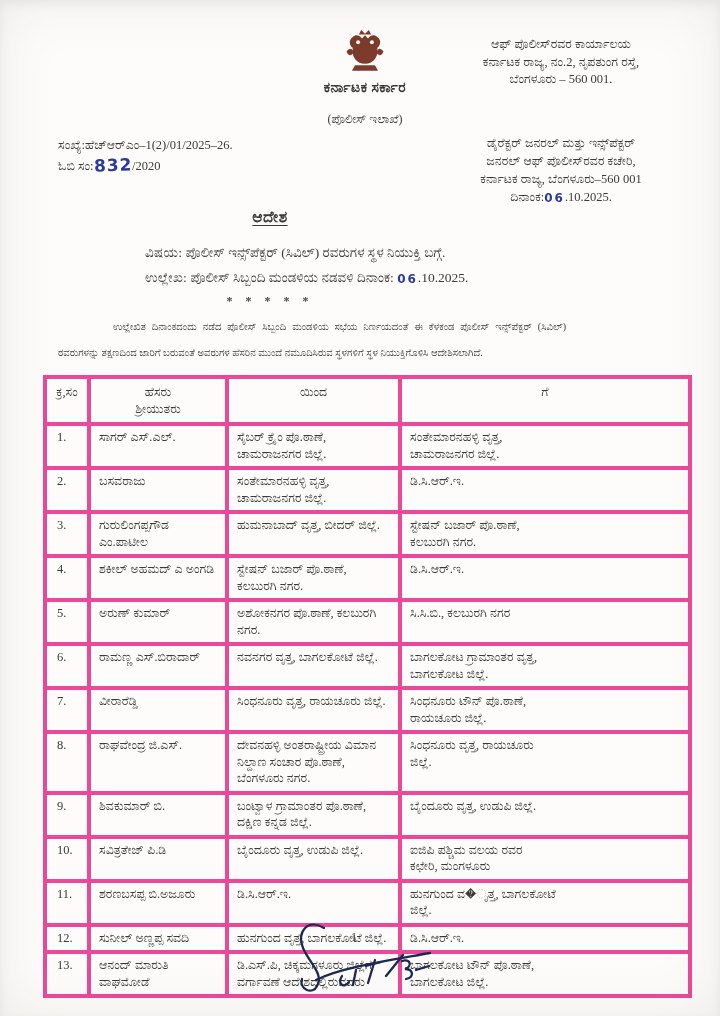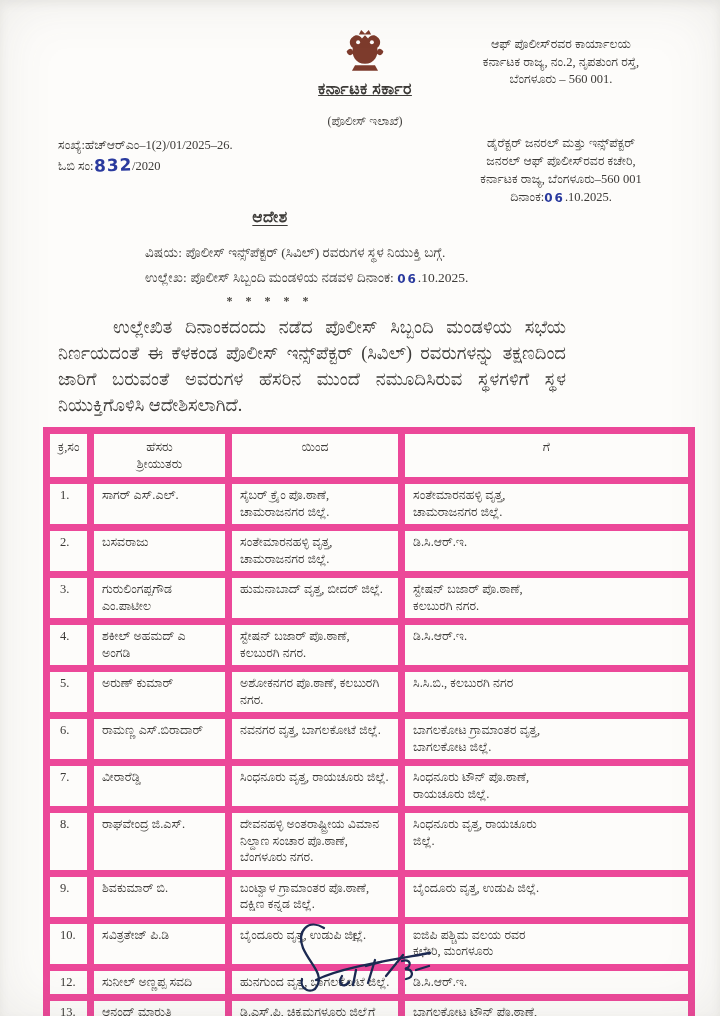--- a/index.html
+++ b/index.html
@@ -13,21 +13,21 @@
     color:#3c3a37;
   }
   .page::after{
     content:"";position:absolute;inset:0;pointer-events:none;
     box-shadow:inset 0 0 55px rgba(90,85,75,.10), inset 0 4px 10px rgba(90,85,75,.08);
   }
 
   
   .emblem-block{position:absolute;left:300px;top:28px;width:130px;text-align:center;}
   .emblem-svg{display:block;margin:0 auto 2px auto;filter:blur(.3px);}
-  .govt-line1{font-size:16px;font-weight:bold;letter-spacing:.5px;text-decoration:underline;}
+  .govt-line1{font-size:14px;font-weight:bold;letter-spacing:.5px;}
   .govt-line2{font-size:12px;margin-top:16px;}
 
   .office-block{position:absolute;left:408px;top:36px;width:306px;text-align:center;
     font-size:12.5px;line-height:17.5px;}
   .addr-block{position:absolute;left:408px;top:122px;width:306px;text-align:center;
     font-size:12.5px;line-height:18px;margin-top:12px;}
   .ref-block{position:absolute;left:58px;top:136px;width:330px;font-size:12.5px;line-height:19px;}
 
   .handwritten{color:#2a3a9e;font-weight:bold;font-family:"DejaVu Sans",sans-serif;}
   .hw-ob{font-size:17px;letter-spacing:1px;display:inline-block;transform:rotate(-2deg);position:relative;top:1px;}
@@ -40,32 +40,32 @@
     font-size:15.5px;font-weight:bold;letter-spacing:.5px;
     text-decoration:underline;text-underline-offset:3px;
     margin:6px 0 14px 0;
   }
   .subj-line{margin-left:145px;font-size:13.5px;line-height:25px;}
   .subj-label{letter-spacing:.3px;}
   .stars{text-align:center;position:relative;left:-28px;font-size:12px;font-weight:bold;
     letter-spacing:5px;margin:3px 0 2px 0;color:#4a4743;}
   .body-par{
     margin:5px 30px 9px 58px;
-    font-size:18px;line-height:26px;text-align:justify;
+    font-size:10px;line-height:26px;text-align:justify;
     text-indent:55px;
   }
 
   
   table.order-table{
     margin-left:43px;width:645px;
     border-collapse:collapse;table-layout:fixed;
     font-size:12.5px;line-height:1.32;
   }
   .order-table th,.order-table td{
-    border:7px solid #ec4899;
+    border:4px solid #ec4899;
     padding:3px 8px 4px 8px;
     vertical-align:top;text-align:left;
     white-space:pre-line;font-weight:normal;
     overflow:hidden;
   }
   .order-table th{text-align:center;padding-top:5px;padding-bottom:5px;}
   .col-sl{width:44px;}
   .col-name{width:138px;}
   .col-from{width:173px;}
   .col-to{width:290px;}
@@ -217,20 +217,27 @@
             <td data-name="table-cell-to">ಬೈಂದೂರು ವೃತ್ತ, ಉಡುಪಿ ಜಿಲ್ಲೆ.</td>
           </tr>
           <tr data-name="table-row">
             <td data-name="table-cell-sl">10.</td>
             <td data-name="table-cell-name">ಸವಿತ್ರತೇಜ್ ಪಿ.ಡಿ</td>
             <td data-name="table-cell-from">ಬೈಂದೂರು ವೃತ್ತ, ಉಡುಪಿ ಜಿಲ್ಲೆ.</td>
             <td data-name="table-cell-to">ಐಜಿಪಿ ಪಶ್ಚಿಮ ವಲಯ ರವರ
 ಕಛೇರಿ, ಮಂಗಳೂರು</td>
           </tr>
           <tr data-name="table-row">
+            <td data-name="table-cell-sl">11.</td>
+            <td data-name="table-cell-name">ಶರಣಬಸಪ್ಪ ಬಿ.ಅಜೂರು</td>
+            <td data-name="table-cell-from">ಡಿ.ಸಿ.ಆರ್.ಇ.</td>
+            <td data-name="table-cell-to">ಹುನಗುಂದ ವ�ೃತ್ತ, ಬಾಗಲಕೋಟೆ
+ಜಿಲ್ಲೆ.</td>
+          </tr>
+          <tr data-name="table-row">
             <td data-name="table-cell-sl">12.</td>
             <td data-name="table-cell-name">ಸುನೀಲ್ ಅಣ್ಣಪ್ಪ ಸವದಿ</td>
             <td data-name="table-cell-from">ಹುನಗುಂದ ವೃತ್ತ, ಬಾಗಲಕೋಟೆ ಜಿಲ್ಲೆ.</td>
             <td data-name="table-cell-to">ಡಿ.ಸಿ.ಆರ್.ಇ.</td>
           </tr>
           <tr data-name="table-row">
             <td data-name="table-cell-sl">13.</td>
             <td data-name="table-cell-name">ಆನಂದ್ ಮಾರುತಿ
 ವಾಘಮೋಡೆ</td>
             <td data-name="table-cell-from">ಡಿ.ಎಸ್.ಪಿ, ಚಿಕ್ಕಮಗಳೂರು ಜಿಲ್ಲೆಗೆ

